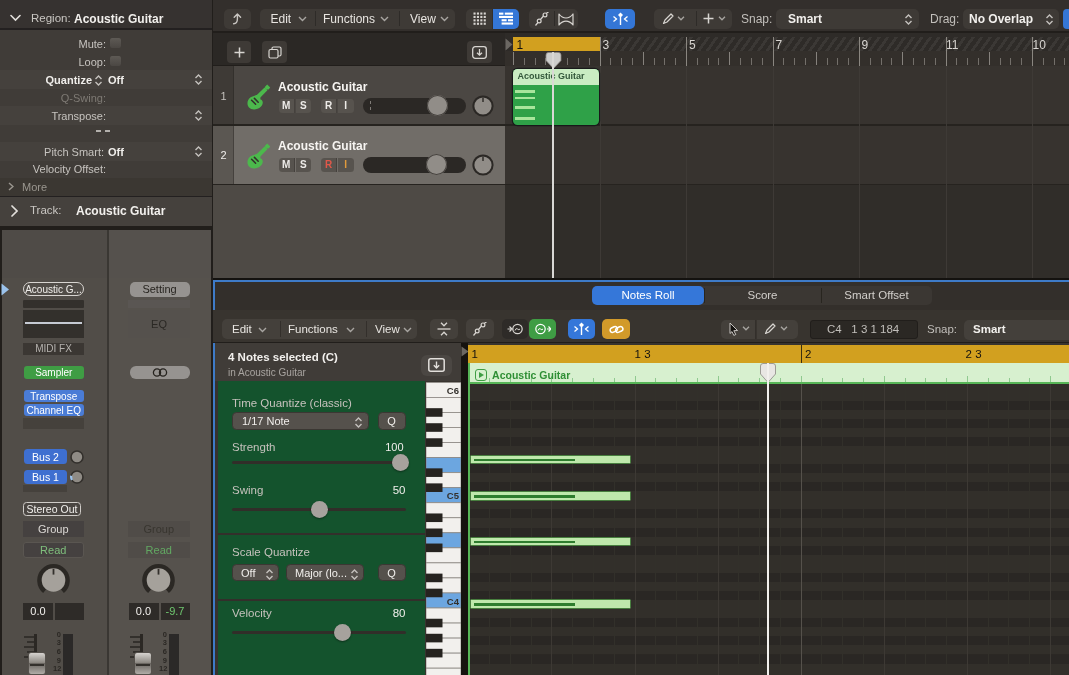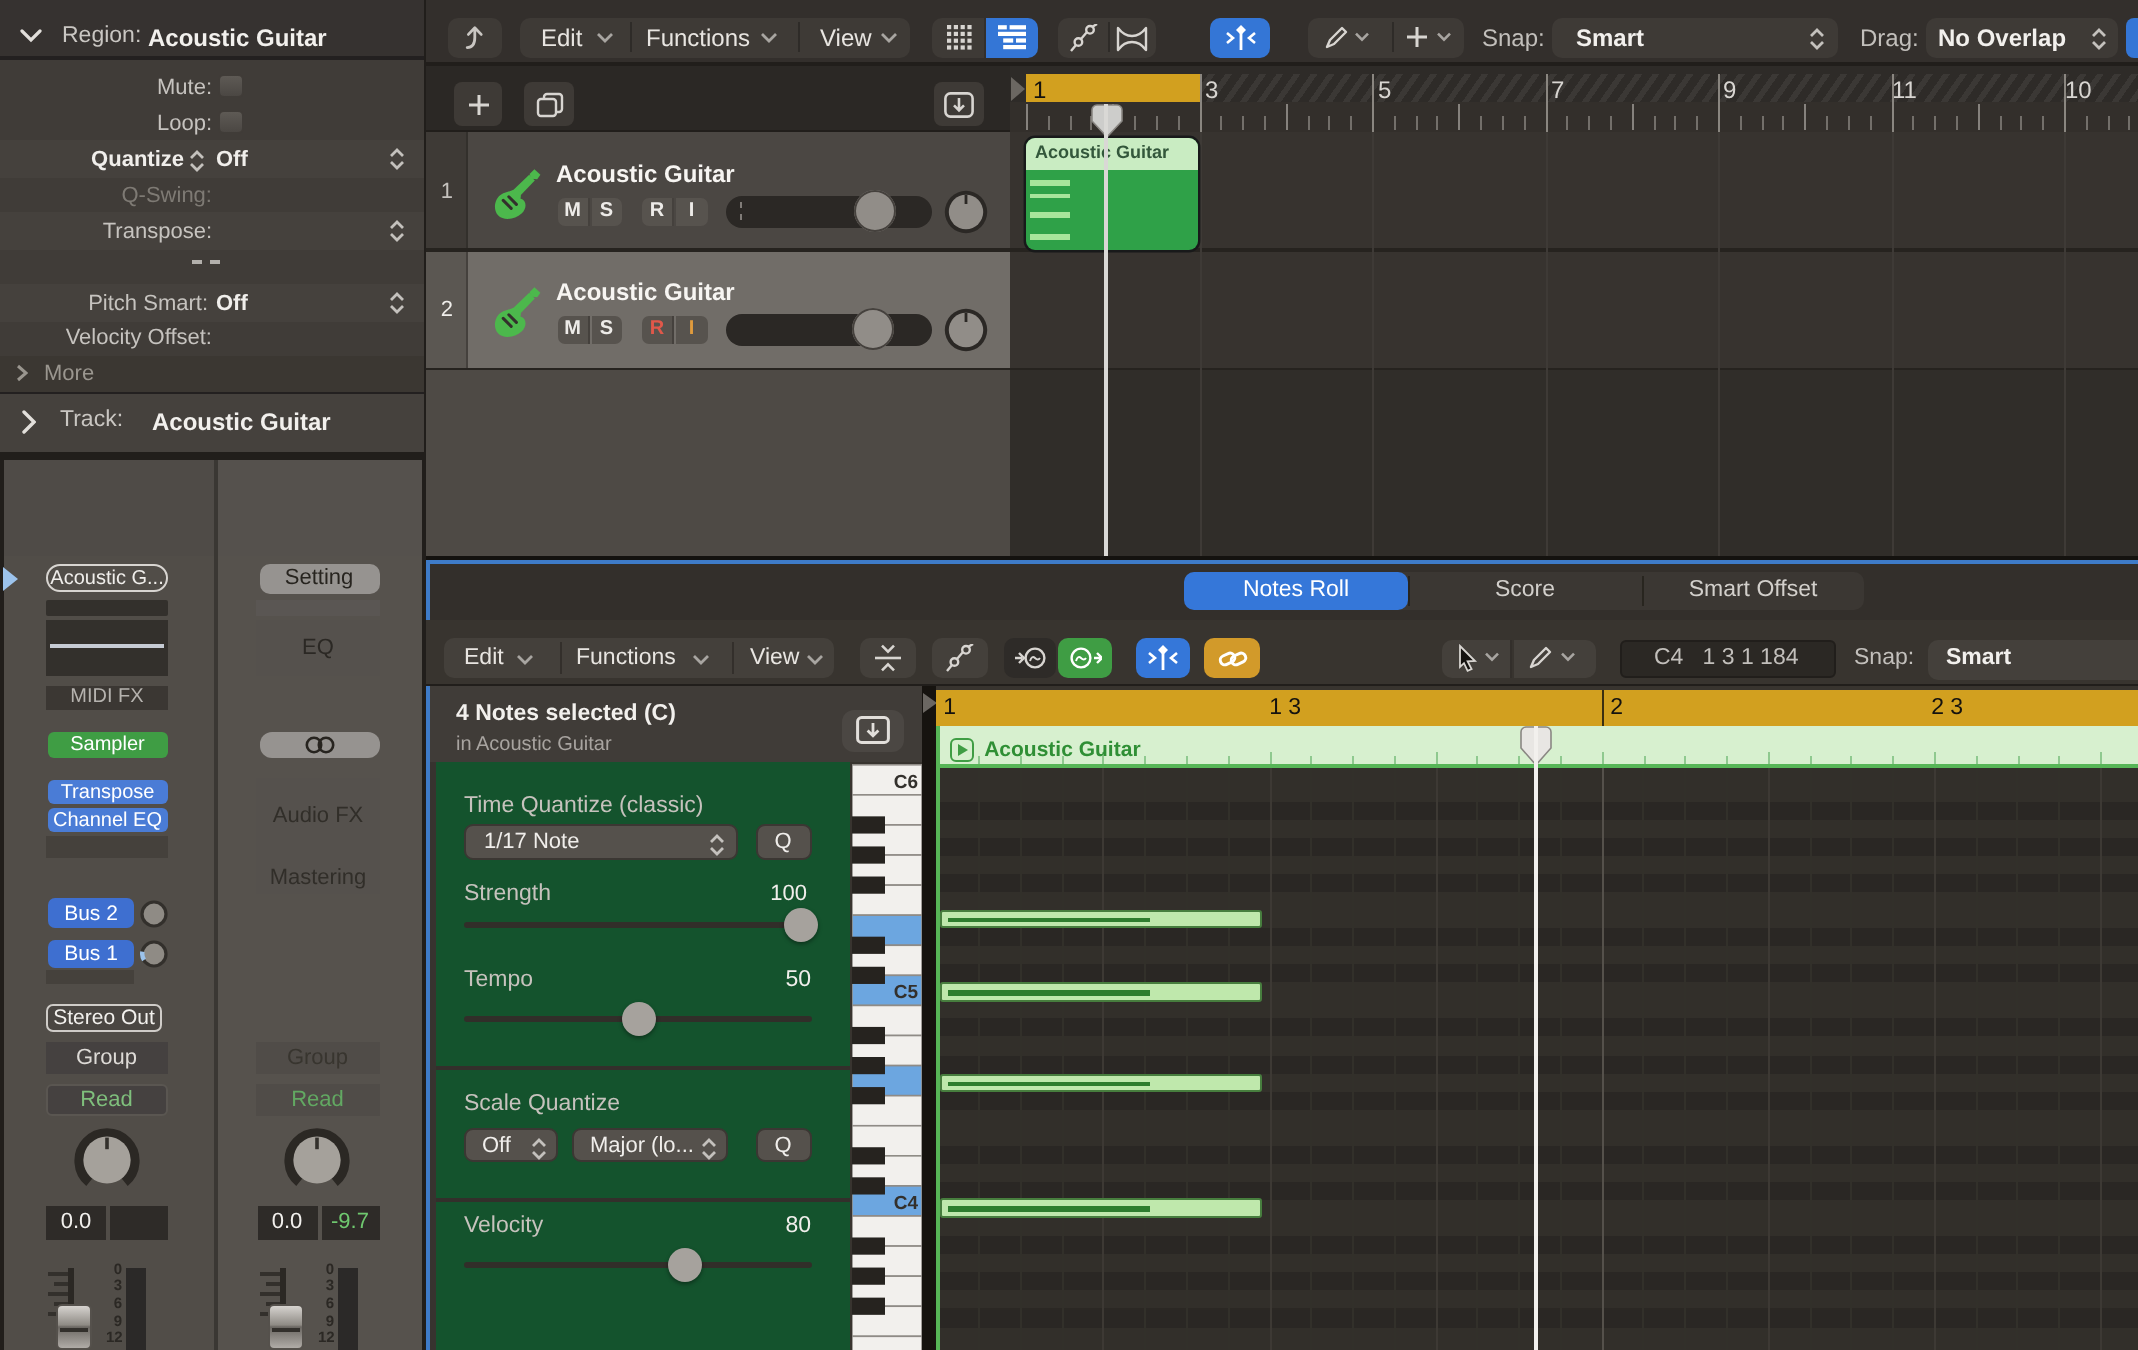--- a/index.html
+++ b/index.html
@@ -128,24 +128,20 @@
  <div class="a" style="left:63px;top:356px;width:10px;height:41px;background:#2B2928"></div>
 
  <div class="a ctr" style="left:129.5px;top:3.5px;width:60px;height:15px;background:#969390;border-radius:5px;color:#27241F;font-size:11px">Setting</div>
  <div class="a" style="left:128px;top:22px;width:62px;height:8px;background:#5A5653"></div>
  <div class="a ctr" style="left:128px;top:32px;width:62px;height:28px;background:#55514D;color:#2B2824;font-size:11px">EQ</div>
  <div class="a ctr" style="left:129.5px;top:88px;width:60px;height:13px;background:#969390;border-radius:6px">
    <svg width="16" height="9" viewBox="0 0 16 9">
           <circle cx="5" cy="4.5" r="3.6" fill="none" stroke="#27241F" stroke-width="1.3"></circle>
           <circle cx="11" cy="4.5" r="3.6" fill="none" stroke="#27241F" stroke-width="1.3"></circle>
         </svg>
- </div>
- <div class="a" style="left:128px;top:111px;width:62px;height:58px;background:#55514D;color:#312E29;font-size:11px">
-   <div class="a" style="left:0;top:13px;width:62px;text-align:center">Audio FX</div>
-   <div class="a" style="left:0;top:44px;width:62px;text-align:center">Mastering</div>
  </div>
  <div class="a ctr" style="left:128px;top:242.5px;width:61.5px;height:16px;background:#504C48;color:#38352F;font-size:11px">Group</div>
  <div class="a ctr" style="left:128px;top:264px;width:61.5px;height:16px;background:#504C48;color:#62A862;font-size:11px">Read</div>
  <svg class="a" style="left:142px;top:285px" width="33" height="34" viewBox="0 0 33 34">
         <path d="M 7.6 28.2 A 14 14 0 1 1 25.4 28.2" fill="none" stroke="#2B2824" stroke-width="4.6"></path>
         <circle cx="16.5" cy="17" r="11.8" fill="#A5A19B"></circle>
         <rect x="15.6" y="5.8" width="1.8" height="5.8" fill="#33302C"></rect>
       </svg>
  <div class="a ctr" style="left:128.5px;top:324.5px;width:30px;height:17px;background:#2E2B28;color:#F2F0ED;font-size:11px">0.0</div>
  <div class="a ctr" style="left:160.5px;top:324.5px;width:29px;height:17px;background:#2E2B28;color:#6FC86F;font-size:11px">-9.7</div>
@@ -542,21 +538,21 @@
     <svg class="a" style="left:121px;top:4px" width="9" height="11" viewBox="0 0 9 11">
             <path d="M1.5 4 L4.5 1 L7.5 4" stroke="#C4C1BD" stroke-width="1.4" fill="none"></path>
             <path d="M1.5 7 L4.5 10 L7.5 7" stroke="#C4C1BD" stroke-width="1.4" fill="none"></path>
           </svg>
   </div>
   <div class="a ctr" style="left:163px;top:31px;width:28px;height:18px;background:#55514C;border-radius:4.5px;border:1px solid #3B3733;color:#F0EEEB;font-size:11px">Q</div>
   <div class="a" style="left:17.5px;top:59.5px;color:#C6C2BD;font-size:11.5px">Strength</div>
   <div class="a rt" style="left:119px;top:59.5px;width:70px;color:#F0EEEB;font-size:11px">100</div>
   <div class="a" style="left:17.5px;top:80px;width:174px;height:3px;background:#312E29;border-radius:2px"></div>
   <div class="a" style="left:177.5px;top:73px;width:17px;height:17px;background:#A6A29D;border-radius:50%;box-shadow:0 1px 2px rgba(0,0,0,0.4)"></div>
-  <div class="a" style="left:17.5px;top:102.5px;color:#C6C2BD;font-size:11.5px">Tempo</div>
+  <div class="a" style="left:17.5px;top:102.5px;color:#C6C2BD;font-size:11.5px">Swing</div>
   <div class="a rt" style="left:121px;top:102.5px;width:70px;color:#F0EEEB;font-size:11.5px">50</div>
   <div class="a" style="left:17.5px;top:127px;width:174px;height:3px;background:#312E29;border-radius:2px"></div>
   <div class="a" style="left:96.5px;top:120px;width:17px;height:17px;background:#A6A29D;border-radius:50%;box-shadow:0 1px 2px rgba(0,0,0,0.4)"></div>
   <div class="a" style="left:0;top:152px;width:210.5px;height:1.5px;background:#332F2B"></div>
   <div class="a" style="left:17.5px;top:165px;color:#C6C2BD;font-size:11.5px">Scale Quantize</div>
   <div class="a" style="left:17.5px;top:183px;width:47px;height:17px;background:#55514C;border-radius:4.5px;border:1px solid #3B3733">
     <div class="a" style="left:8px;top:1.5px;color:#F0EEEB;font-size:11px">Off</div>
     <svg class="a" style="left:32px;top:3.5px" width="9" height="11" viewBox="0 0 9 11">
             <path d="M1.5 4 L4.5 1 L7.5 4" stroke="#C4C1BD" stroke-width="1.4" fill="none"></path>
             <path d="M1.5 7 L4.5 10 L7.5 7" stroke="#C4C1BD" stroke-width="1.4" fill="none"></path>

